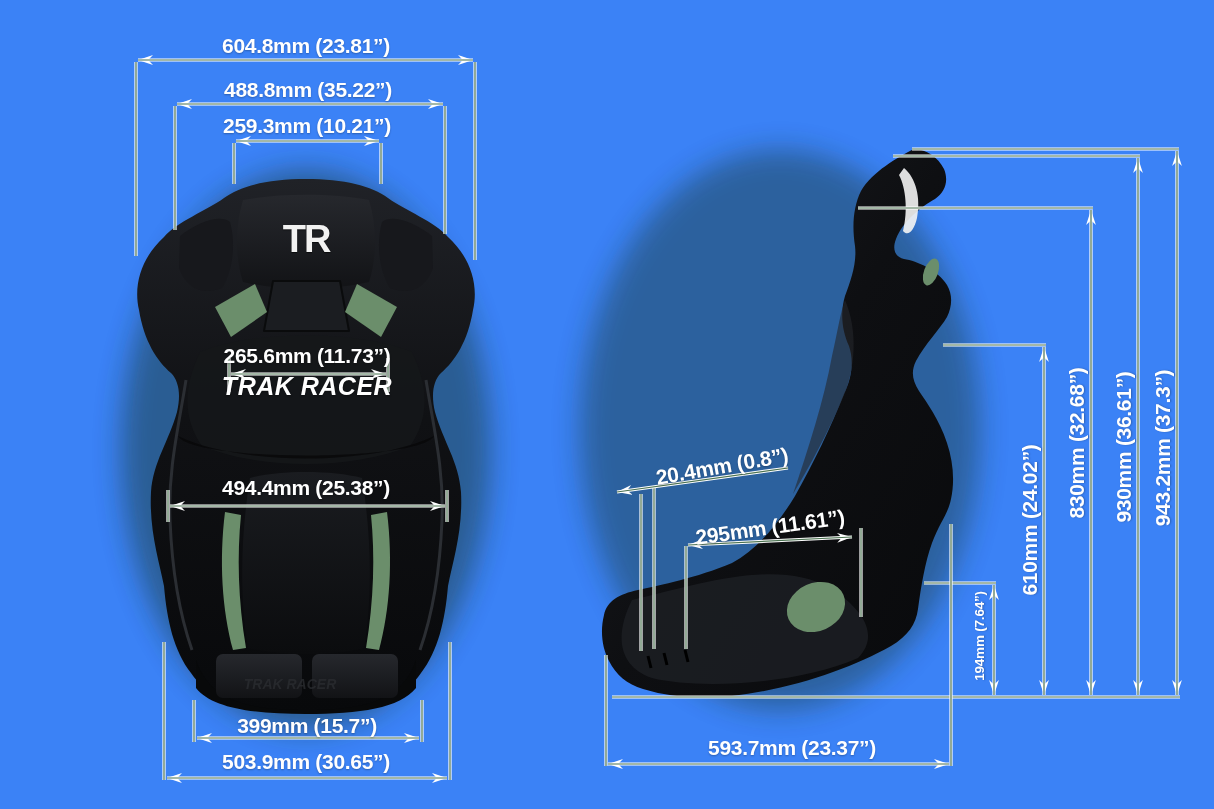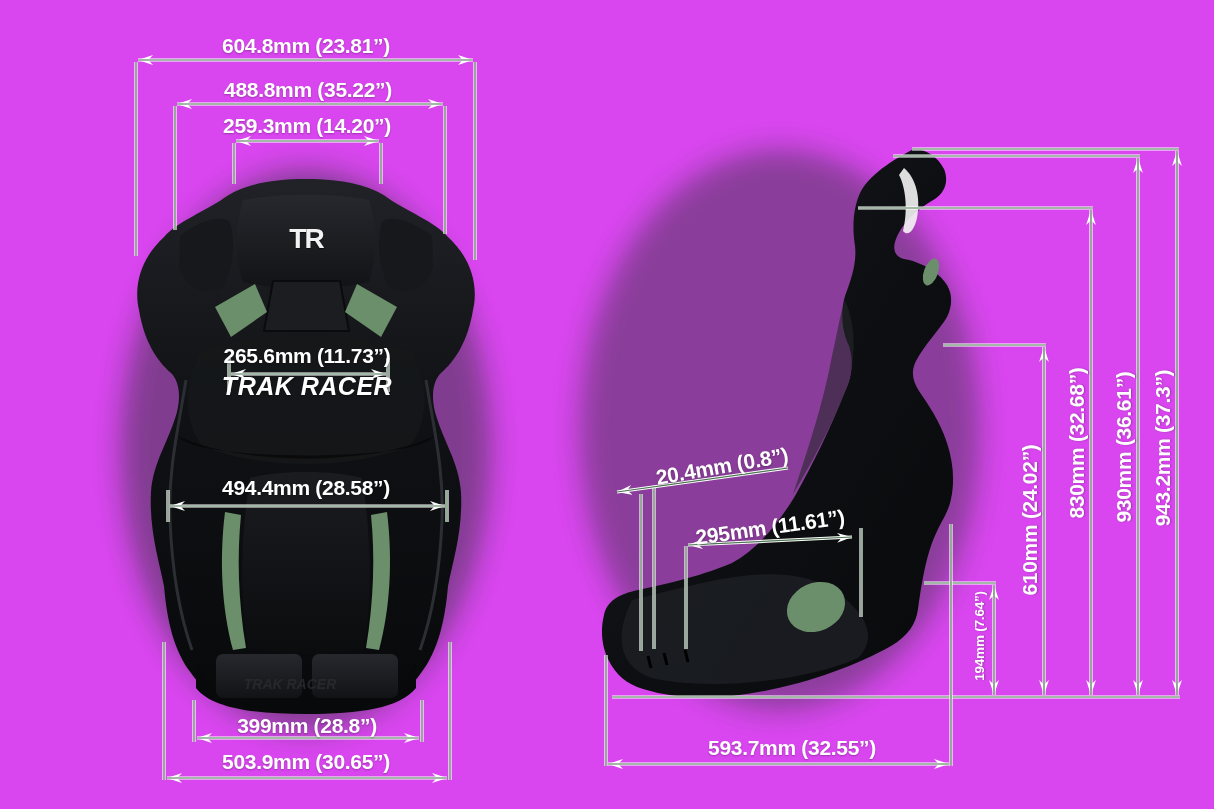--- a/index.html
+++ b/index.html
@@ -1,31 +1,31 @@
 <!DOCTYPE html>
 <html><head>
 <meta charset="utf-8">
 <style>
   html,body{margin:0;padding:0;background:#4b7251;}
-  #stage{position:relative;width:1214px;height:809px;background:#d946ef;overflow:hidden;
+  #stage{position:relative;width:1214px;height:809px;background:#3b82f6;overflow:hidden;
          font-family:"Liberation Sans",sans-serif;}
   #diagram-svg{position:absolute;left:0;top:0;}
   
   .dim{stroke:#ffffff;stroke-width:3.2;fill:none;stroke-linecap:butt;}
   .dim-inner{stroke:#4b7251;stroke-width:1.2;fill:none;stroke-linecap:butt;}
   .arr2{marker-start:url(#arr);marker-end:url(#arr);}
   .arrS{marker-start:url(#arr);}
   .lbl{position:absolute;color:#fff;font-weight:700;font-size:21px;line-height:1;
        white-space:nowrap;transform:translate(-50%,-50%);letter-spacing:-.3px;
        text-shadow:0 1px 2px rgba(0,0,0,.28);}
   .lbl.small{font-size:13.5px;letter-spacing:-.2px;}
   .rot90{transform:translate(-50%,-50%) rotate(-90deg);}
   .rotA{transform:translate(-50%,-50%) rotate(-10deg);}
   .rotB{transform:translate(-50%,-50%) rotate(-8deg);}
-  .seat-logo{position:absolute;color:#f2f2f2;font-weight:800;font-size:28px;letter-spacing:-2px;
+  .seat-logo{position:absolute;color:#f2f2f2;font-weight:800;font-size:38px;letter-spacing:-2px;
        transform:translate(-50%,-50%);text-shadow:0 1px 1px rgba(0,0,0,.6);}
   .trak-racer{position:absolute;color:#fff;font-weight:800;font-style:italic;font-size:25px;
        transform:translate(-50%,-50%);white-space:nowrap;letter-spacing:.5px;
        text-shadow:0 1px 2px rgba(0,0,0,.4);}
   .embossed{position:absolute;color:#2a2c30;font-weight:800;font-style:italic;font-size:14px;
        transform:translate(-50%,-50%);white-space:nowrap;opacity:.8;}
 </style>
 </head>
 <body>
 
@@ -234,31 +234,31 @@
 
     <path class="dim arr2" d="M688,545 L852,537"></path>
         <path class="dim-inner" d="M688,545 L852,537"></path>
     <path class="dim arr2" d="M608,764 H949"></path>
         <path class="dim-inner" d="M608,764 H949"></path>
   </g>
 </svg>
 
 <div class="lbl" style="left:306px;top:45px">604.8mm (23.81”)</div>
 <div class="lbl" style="left:308px;top:89px">488.8mm (35.22”)</div>
-<div class="lbl" style="left:307px;top:125px">259.3mm (14.20”)</div>
+<div class="lbl" style="left:307px;top:125px">259.3mm (10.21”)</div>
 <div class="lbl" style="left:307px;top:355px">265.6mm (11.73”)</div>
 <div class="trak-racer" style="left:307px;top:386px">TRAK RACER</div>
-<div class="lbl" style="left:306px;top:487px">494.4mm (28.58”)</div>
-<div class="lbl" style="left:307px;top:725px">399mm (28.8”)</div>
+<div class="lbl" style="left:306px;top:487px">494.4mm (25.38”)</div>
+<div class="lbl" style="left:307px;top:725px">399mm (15.7”)</div>
 <div class="lbl" style="left:306px;top:761px">503.9mm (30.65”)</div>
 <div class="seat-logo" style="left:306px;top:239px">TR</div>
 <div class="embossed" style="left:290px;top:684px">TRAK RACER</div>
 
 <div class="lbl rotA" style="left:722px;top:466px">20.4mm (0.8”)</div>
 <div class="lbl rotB" style="left:770px;top:527px">295mm (11.61”)</div>
-<div class="lbl" style="left:792px;top:747px">593.7mm (32.55”)</div>
+<div class="lbl" style="left:792px;top:747px">593.7mm (23.37”)</div>
 <div class="lbl small rot90" style="left:980px;top:636px">194mm (7.64”)</div>
 <div class="lbl rot90" style="left:1029px;top:520px">610mm (24.02”)</div>
 <div class="lbl rot90" style="left:1076px;top:443px">830mm (32.68”)</div>
 <div class="lbl rot90" style="left:1123px;top:447px">930mm (36.61”)</div>
 <div class="lbl rot90" style="left:1162px;top:448px">943.2mm (37.3”)</div>
 
 </div>
 
 </body></html>

